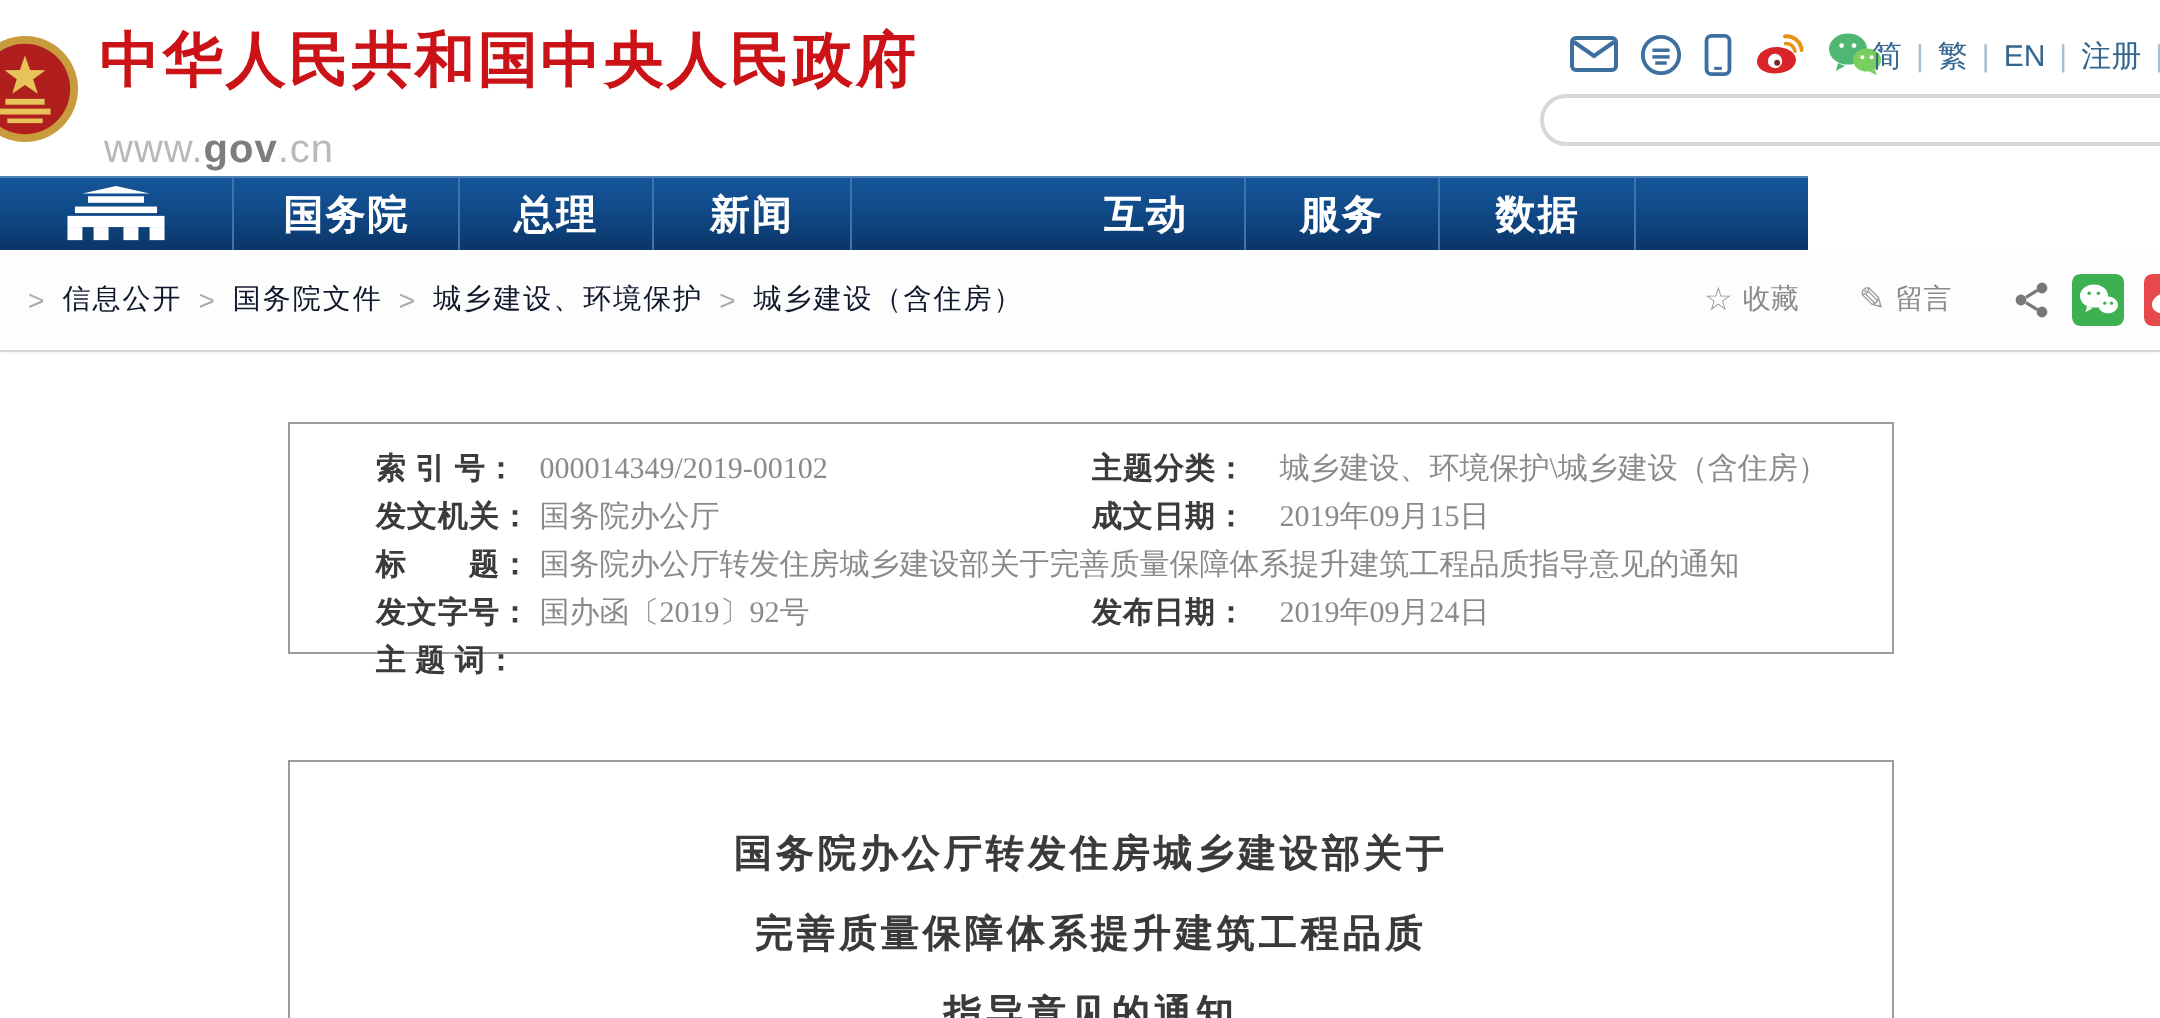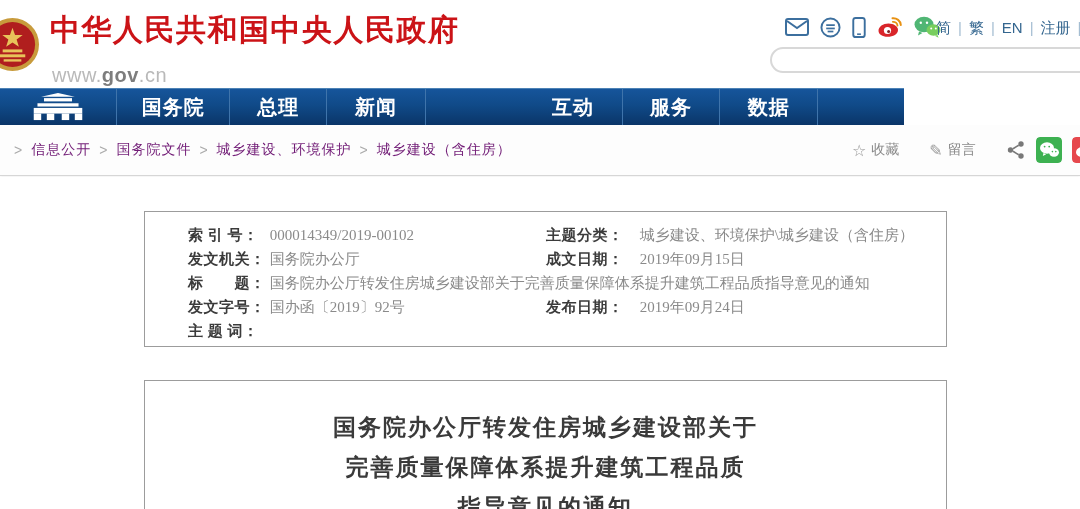--- a/index.html
+++ b/index.html
@@ -34,42 +34,42 @@
               border-right:1px solid #3f74ab; color:#fff; font-size:20px; font-weight:bold;
               cursor:pointer; letter-spacing:1px; }
   .nav-cell:last-child { border-right:none; }
 
   
   .crumb-bar { position:absolute; left:0; top:125px; width:1080px; height:51px; background:#fdfdfd;
                border-bottom:1px solid #d6d6d6; box-shadow:0 3px 3px rgba(0,0,0,.04); }
   .crumbs { position:absolute; left:6px; top:0; height:50px; display:flex; align-items:center;
             font-size:14px; color:#9a9a9a; letter-spacing:1px; white-space:nowrap; }
   .crumbs .sep { margin:0 8px; color:#aaa; }
-  .crumbs .crumb { color:#701a75; cursor:pointer; }
+  .crumbs .crumb { color:#0f172a; cursor:pointer; }
   .page-tools { position:absolute; left:852px; top:0; height:50px; display:flex; align-items:center;
                 gap:10px; font-size:14px; color:#8a8a8a; white-space:nowrap; }
   .tool { display:flex; align-items:center; gap:5px; cursor:pointer; }
   .tool .glyph { font-size:16px; color:#999; }
   .sq-icon { width:26px; height:26px; border-radius:4px; flex:0 0 auto; }
 
   
   .doc-area { position:absolute; left:0; top:177px; width:1080px; height:332px; background:#fff;
               font-family:"Liberation Serif","DejaVu Serif",serif; }
-  .meta-box { position:absolute; left:144px; top:34px; width:803px; height:136px;
+  .meta-box { position:absolute; left:144px; top:34px; width:803px; height:116px;
               border:1px solid #9c9c9c; padding:11px 20px 0 43px; font-size:15px; }
   .meta-row { position:relative; line-height:24px; white-space:nowrap; }
   .m-label { display:inline-block; color:#3b3b3b; font-weight:bold; letter-spacing:.5px; }
   .m-label.w { width:78px; }
   .m-val { color:#8a8a8a; }
   .meta-right { position:absolute; left:358px; top:0; }
   .meta-right .m-label { width:90px; }
 
   .title-box { position:absolute; left:144px; top:203px; width:803px; height:200px;
                border:1px solid #9c9c9c; text-align:center; padding-top:27px; }
-  .doc-title-line { font-size:23px; font-weight:bold; color:#3a3a3a; line-height:40px; letter-spacing:2px; }
+  .doc-title-line { font-size:19px; font-weight:bold; color:#3a3a3a; line-height:40px; letter-spacing:2px; }
 </style>
 </head>
 <body>
 
 <div id="stage">
 
   <div class="header">
     <svg class="emblem" viewBox="0 0 56 56">
       <circle cx="28" cy="28" r="27" fill="#c89b3c"></circle>
       <circle cx="28" cy="28" r="23" fill="#b01e1e"></circle>

